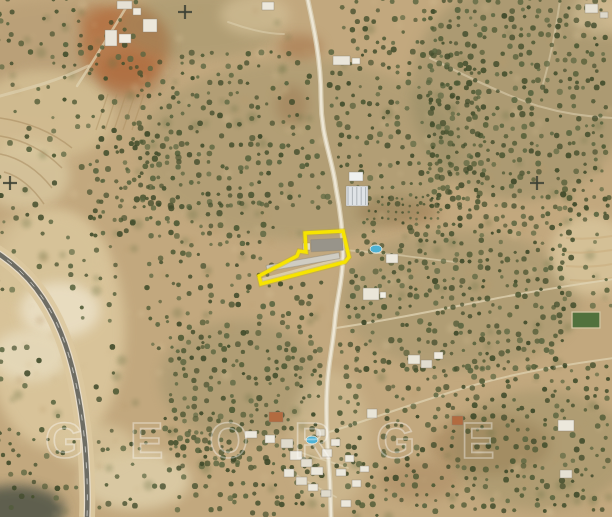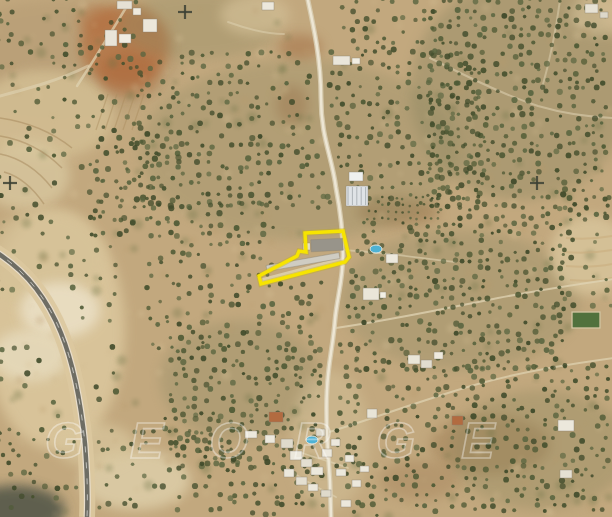--- a/index.html
+++ b/index.html
@@ -1,21 +1,20 @@
 <!DOCTYPE html>
 <html><head>
 <meta charset="utf-8">
 <style>
   html,body{margin:0;padding:0;background:#222;}
   .stage{
     position:relative;
     width:612px;height:517px;
     overflow:hidden;
     font-family:"Liberation Sans", sans-serif;
-    font-style:italic;
   }
   .stage svg{display:block;}
   text.watermark{
     font-family:"Liberation Sans", sans-serif;
     font-weight:bold;
   }
 </style>
 </head>
 <body>
 

